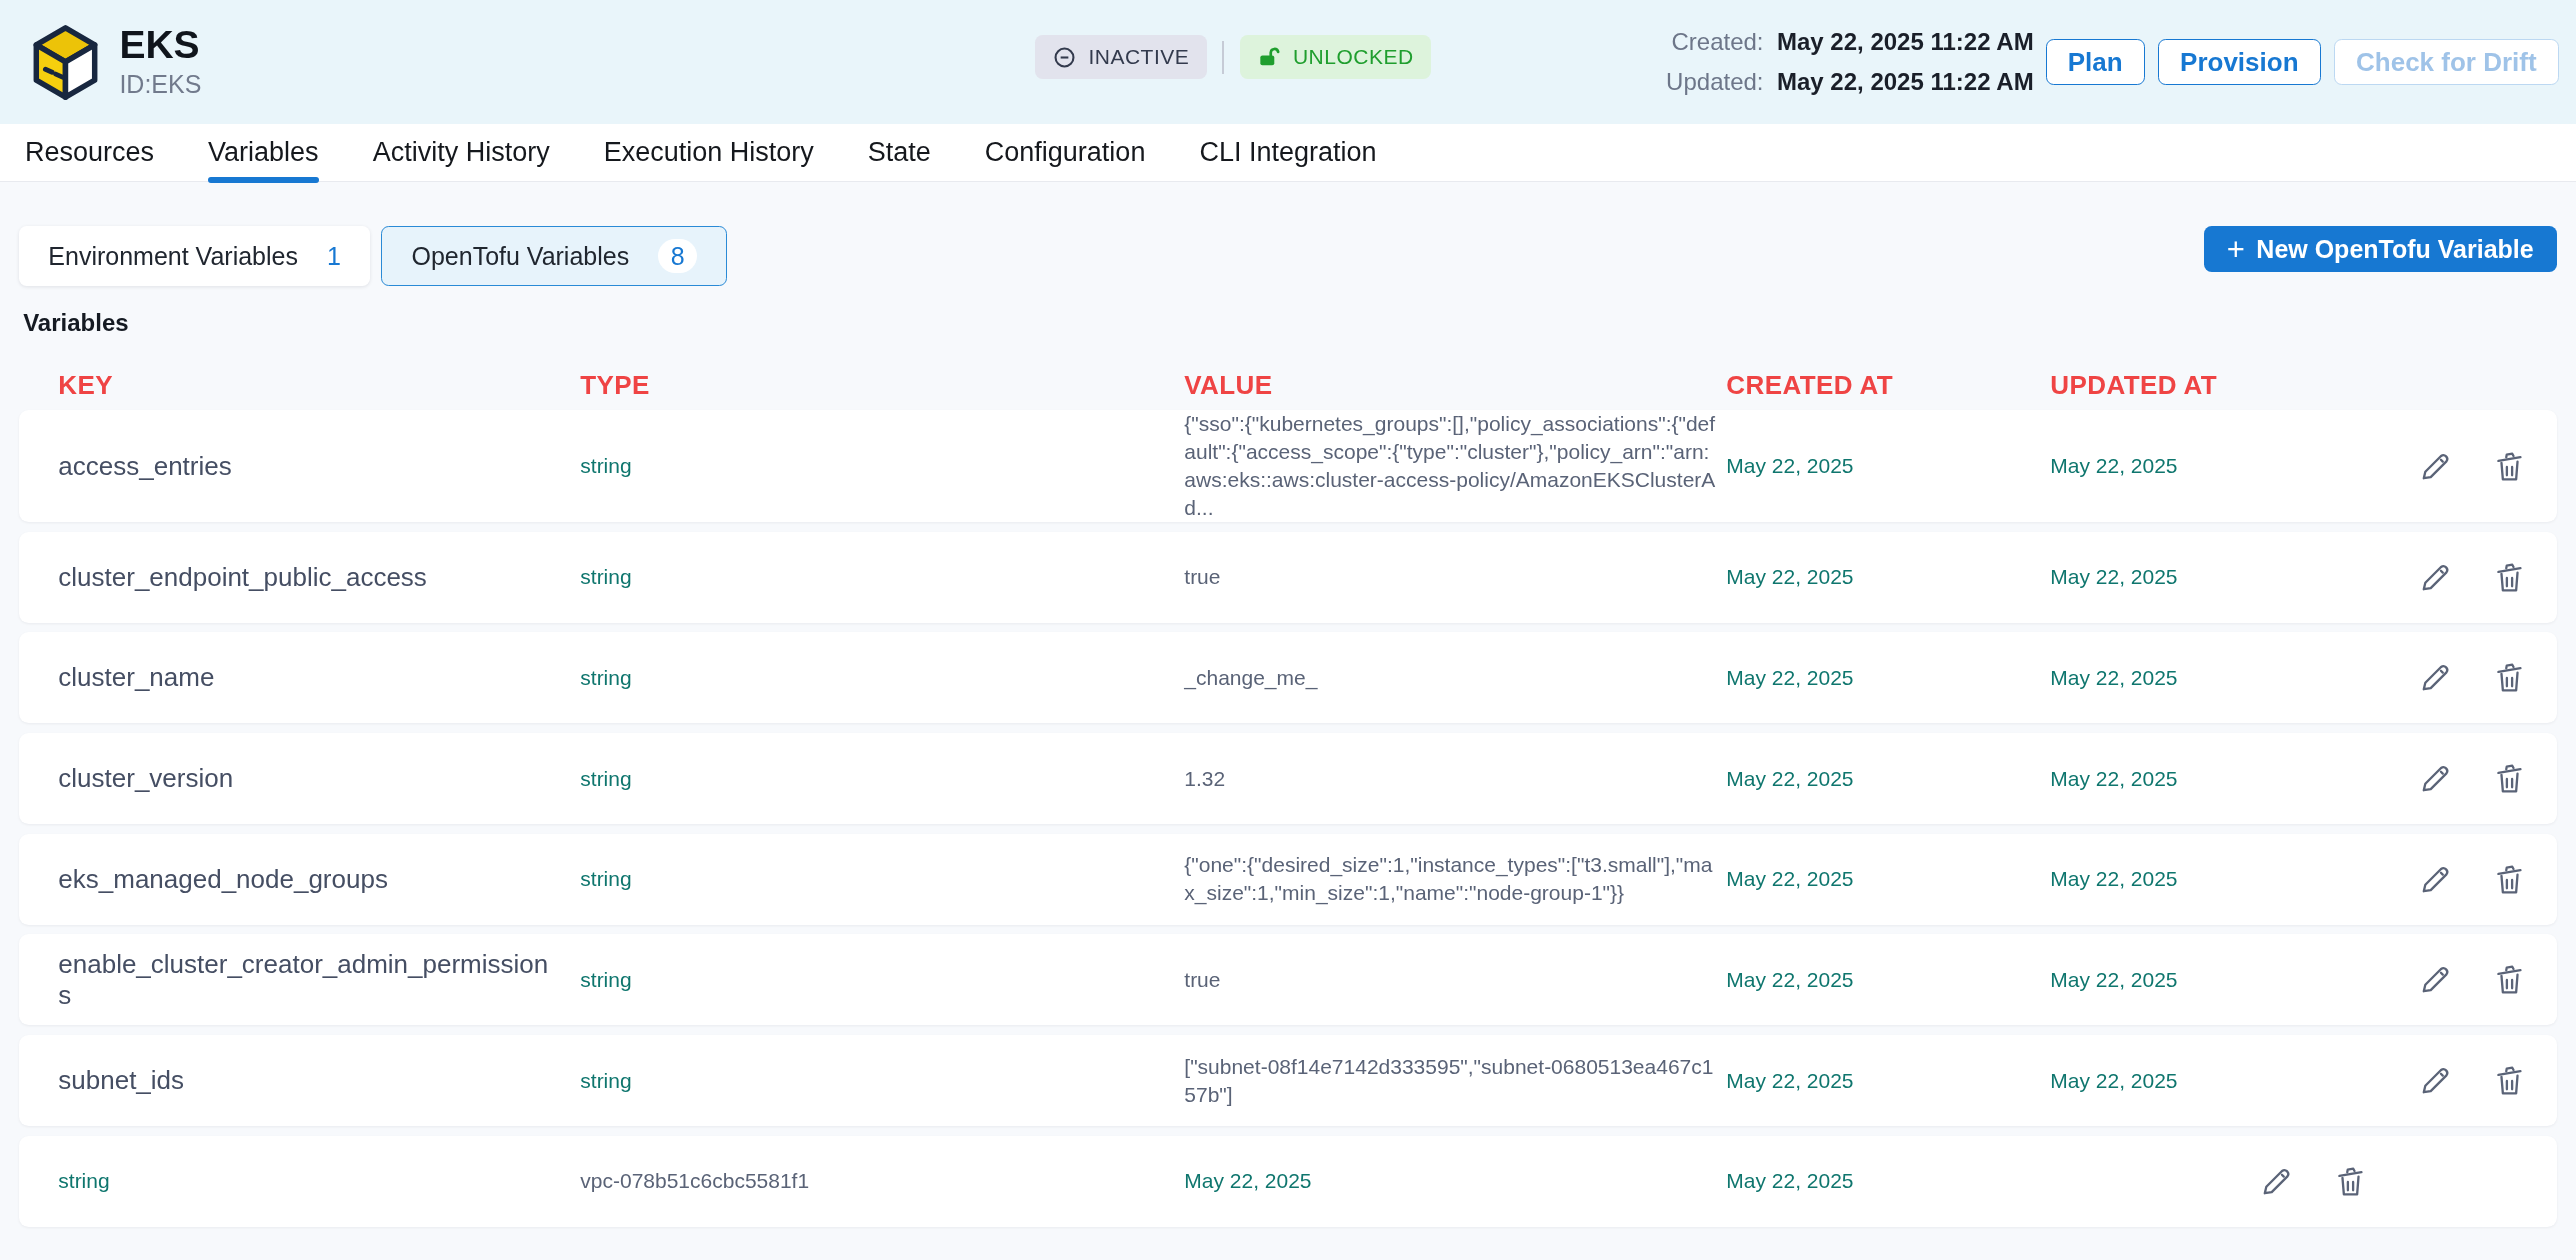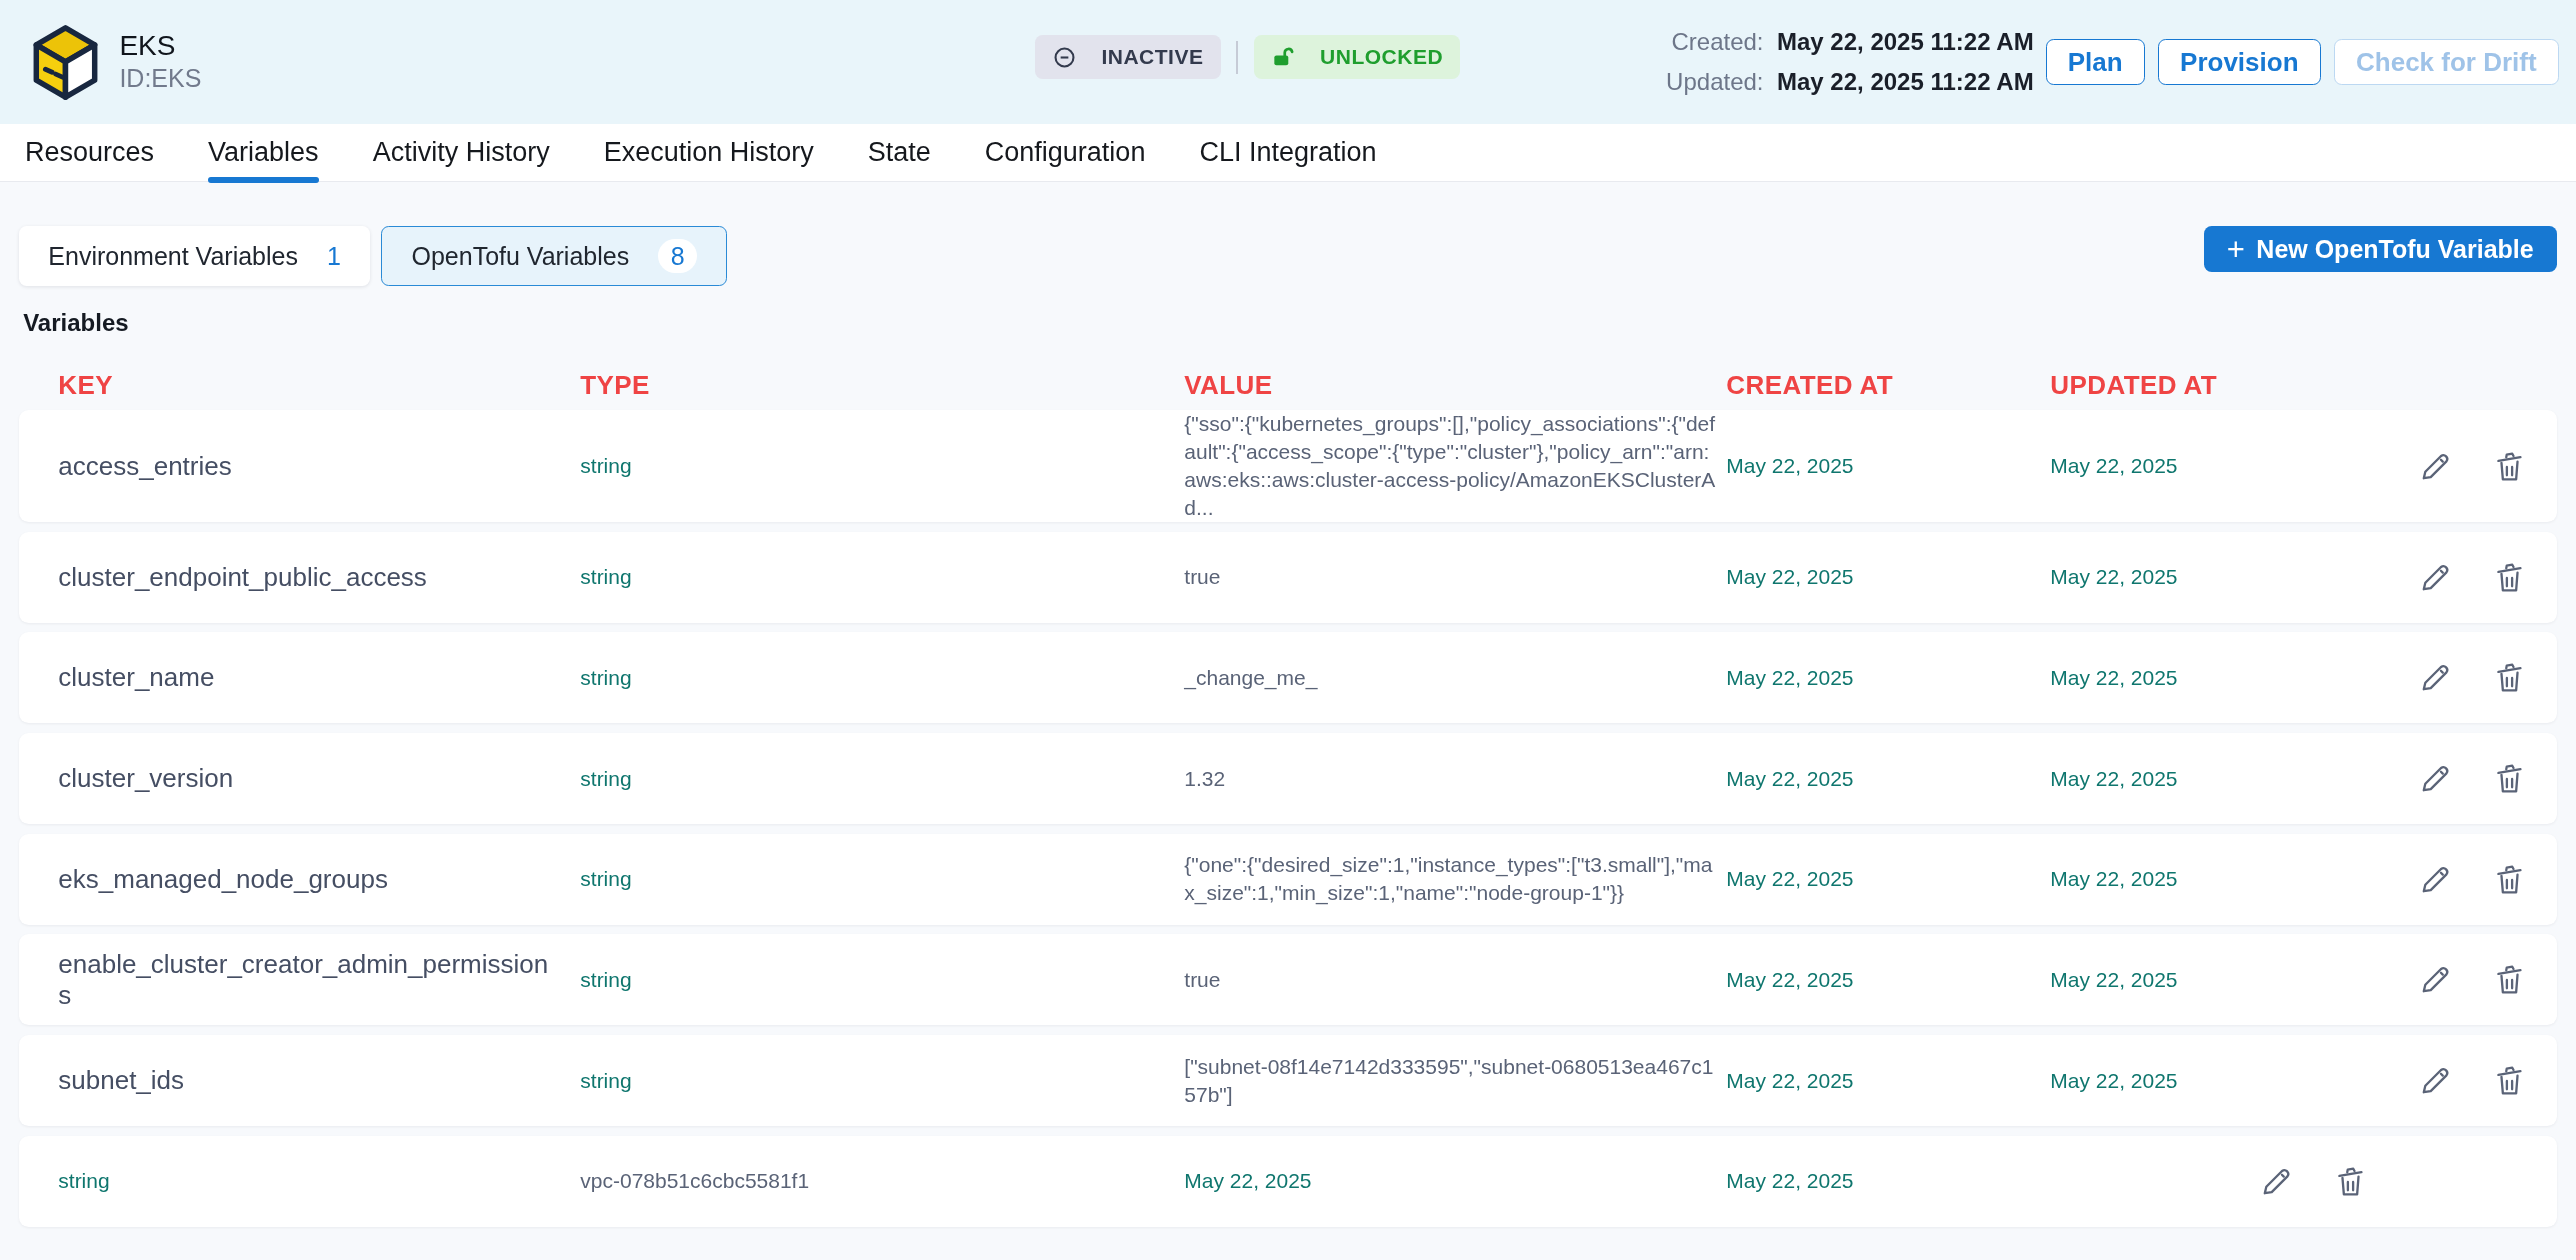--- a/index.html
+++ b/index.html
@@ -4,26 +4,26 @@
 <style>
   * { box-sizing: border-box; margin: 0; padding: 0; }
   html,body { width:2576px; height:1261px; overflow:hidden;
     font-family:"Liberation Sans", sans-serif; background:#f7f9fc; }
 
   
   .header { height:124px; background:#e9f5fa; display:flex; align-items:center;
     position:relative; padding:0 17.4px 0 29px; }
   .logo-wrap { width:73px; height:79px; flex:0 0 auto; }
   .title-block { margin-left:17.4px; }
-  .page-title { font-size:28px; font-weight:normal; color:#10151c; line-height:1.05; }
+  .page-title { font-size:39px; font-weight:bold; color:#10151c; line-height:1.05; }
   .env-id { font-size:25px; color:#717a8c; margin-top:3.9px; }
 
   .badge-group { position:absolute; left:1035px; top:35px; display:flex; align-items:center; gap:15.5px; }
-  .badge { display:flex; align-items:center; gap:24px; padding:0 17.4px; height:44px;
-    border-radius:7.7px; font-size:21px; font-weight:bold; letter-spacing:0.5px; }
+  .badge { display:flex; align-items:center; gap:11px; padding:0 17.4px; height:44px;
+    border-radius:7.7px; font-size:21px; font-weight:normal; letter-spacing:0.5px; }
   .badge.inactive { background:#e2e3ed; color:#333a4d; }
   .badge.unlocked { background:#ddf3dc; color:#1f9e2e; }
   .vdivider { width:1.9px; height:33px; background:#c6cbd6; }
 
   .hright { margin-left:auto; display:flex; align-items:center; gap:12px; }
   .dates { display:grid; grid-template-columns:auto auto; gap:11.6px 13.5px; font-size:24px; }
   .date-label { color:#6d7689; text-align:right; }
   .date-value { color:#1a1f29; font-weight:bold; }
   .hbtns { display:flex; gap:13.5px; }
   .btn { height:46px; padding:0 21px; border-radius:7.7px; border:1.9px solid #1778d2;

